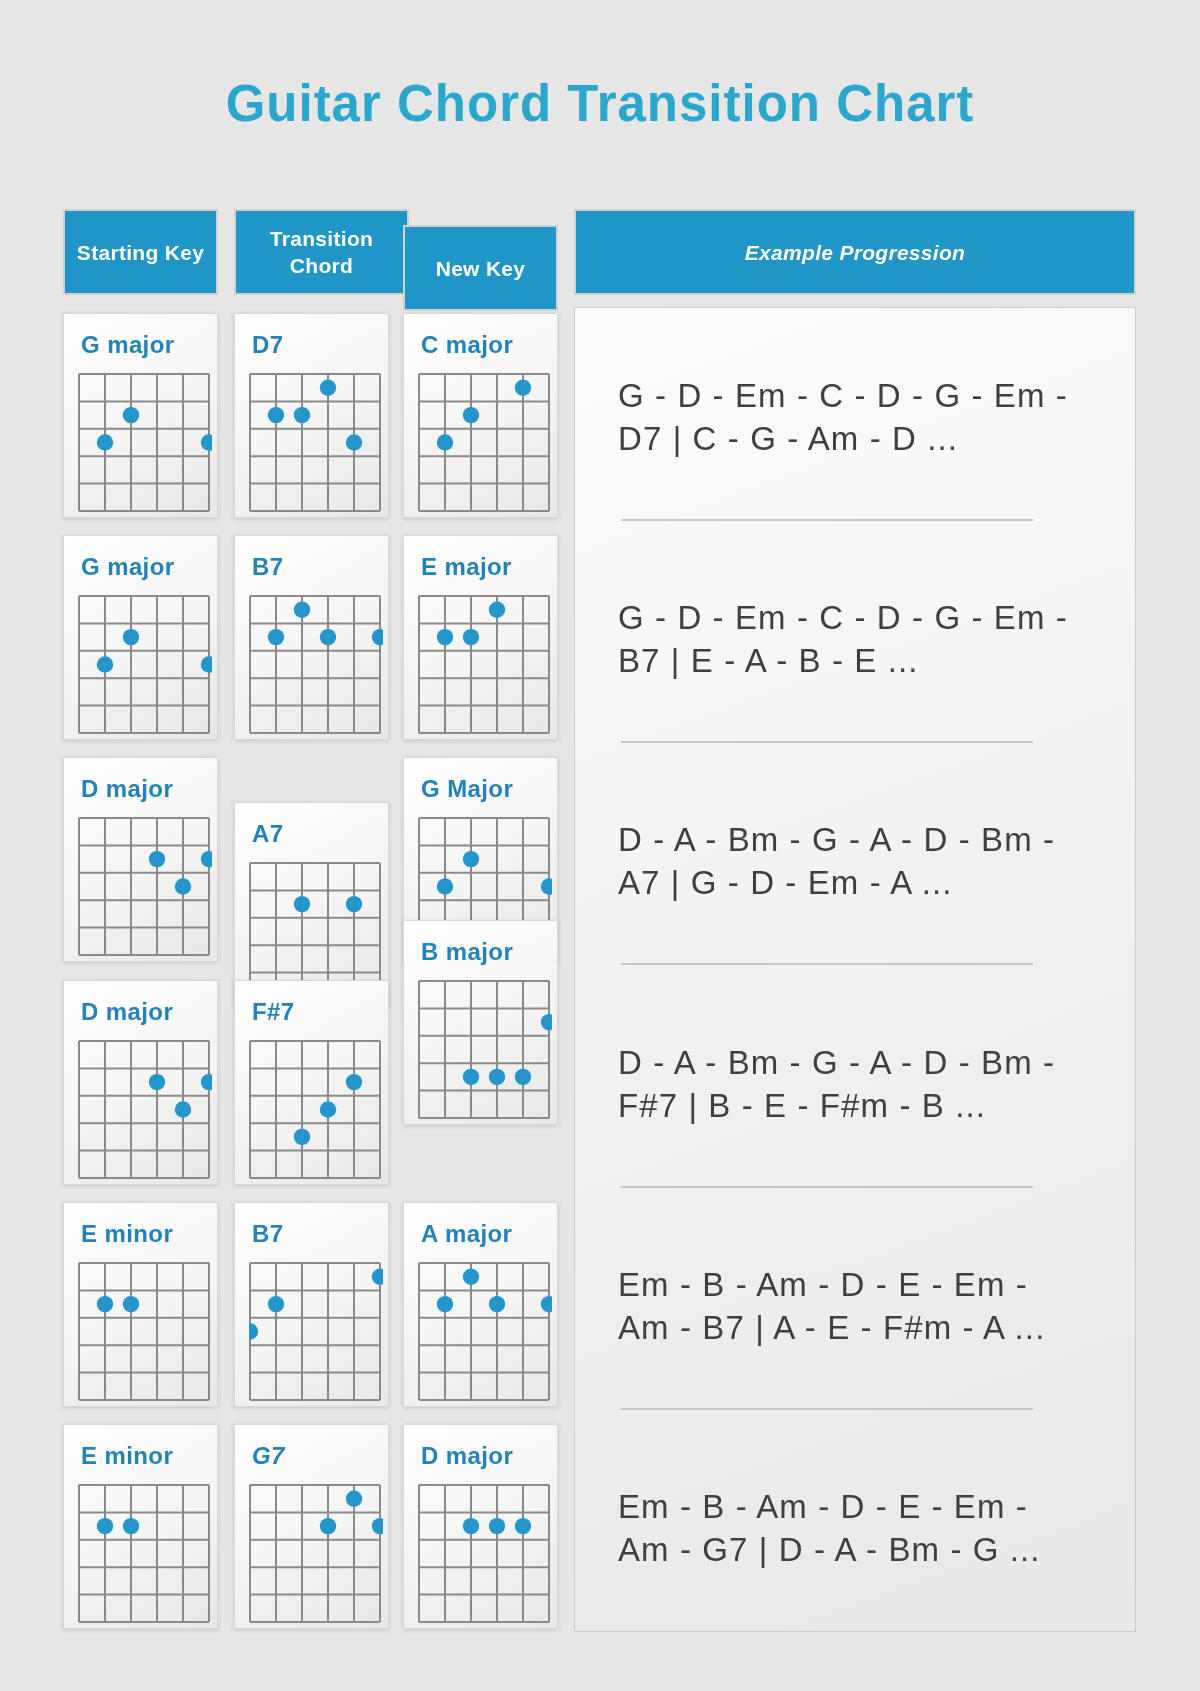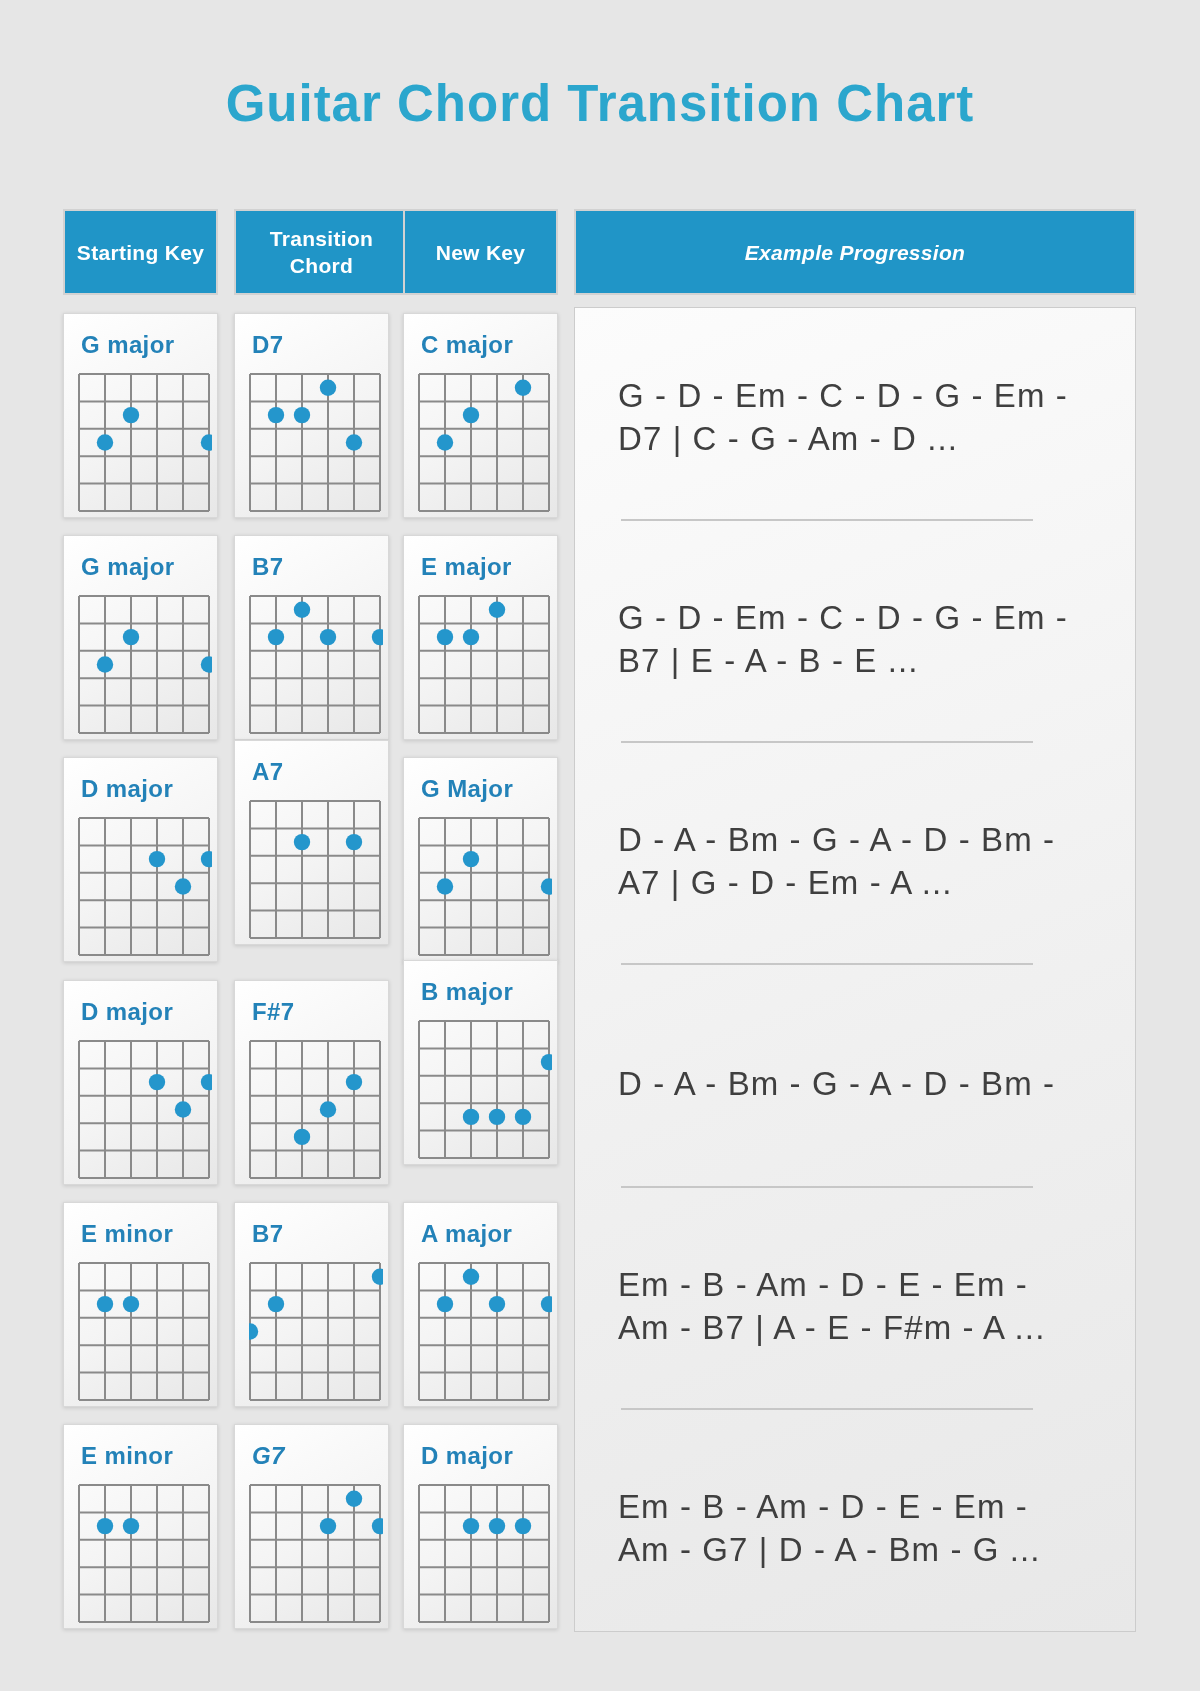--- a/index.html
+++ b/index.html
@@ -15,21 +15,21 @@
   }
   .hdr{
     position:absolute;top:209px;height:86px;box-sizing:border-box;
     background:#2095c7;border:2px solid #d2d2d2;
     display:flex;align-items:center;justify-content:center;text-align:center;
     color:#ffffff;font-weight:bold;font-size:21px;line-height:27px;
     letter-spacing:.3px;
   }
   #hdr-1{left:63px;width:155px;}
   #hdr-2{left:234px;width:175px;}
-  #hdr-3{left:403px;width:155px;}
+  #hdr-3{left:403px;width:155px;margin-top:16px;}
   #hdr-4{left:574px;width:562px;font-style:italic;}
   .card{
     position:absolute;width:155px;height:205px;box-sizing:border-box;
     background:linear-gradient(150deg,#ffffff 0%,#f4f4f4 55%,#e7e7e7 100%);
     border:1px solid #d8d8d8;
     box-shadow:0 1px 4px rgba(0,0,0,.14);
   }
   .card .lbl{
     margin:17px 0 0 17px;font-size:24px;font-weight:bold;
     color:#2382b8;letter-spacing:.4px;white-space:nowrap;
@@ -197,21 +197,21 @@
         <line x1="1" x2="131" y1="28.4" y2="28.4" stroke="#8a8a8a" stroke-width="2"></line>
         <line x1="1" x2="131" y1="55.8" y2="55.8" stroke="#8a8a8a" stroke-width="2"></line>
         <line x1="1" x2="131" y1="83.19999999999999" y2="83.19999999999999" stroke="#8a8a8a" stroke-width="2"></line>
         <line x1="1" x2="131" y1="110.6" y2="110.6" stroke="#8a8a8a" stroke-width="2"></line>
         <line x1="1" x2="131" y1="138" y2="138" stroke="#8a8a8a" stroke-width="2"></line>
         <circle cx="79" cy="42.099999999999994" r="8.2" fill="#2496cc"></circle>
         <circle cx="131" cy="42.099999999999994" r="8.2" fill="#2496cc"></circle>
         <circle cx="105" cy="69.5" r="8.2" fill="#2496cc"></circle>
       </svg>
     </div>
-    <div class="card" style="left: 234px; top: 740px;">
+    <div class="card" style="left: 234px; top: 802px;">
     <div class="lbl">A7</div>
   <svg width="134" height="140">
         <line x1="1" x2="1" y1="1" y2="138" stroke="#8a8a8a" stroke-width="2"></line>
         <line x1="27" x2="27" y1="1" y2="138" stroke="#8a8a8a" stroke-width="2"></line>
         <line x1="53" x2="53" y1="1" y2="138" stroke="#8a8a8a" stroke-width="2"></line>
         <line x1="79" x2="79" y1="1" y2="138" stroke="#8a8a8a" stroke-width="2"></line>
         <line x1="105" x2="105" y1="1" y2="138" stroke="#8a8a8a" stroke-width="2"></line>
         <line x1="131" x2="131" y1="1" y2="138" stroke="#8a8a8a" stroke-width="2"></line>
         <line x1="1" x2="131" y1="1" y2="1" stroke="#8a8a8a" stroke-width="2"></line>
         <line x1="1" x2="131" y1="28.4" y2="28.4" stroke="#8a8a8a" stroke-width="2"></line>
@@ -276,21 +276,21 @@
         <line x1="1" x2="131" y1="28.4" y2="28.4" stroke="#8a8a8a" stroke-width="2"></line>
         <line x1="1" x2="131" y1="55.8" y2="55.8" stroke="#8a8a8a" stroke-width="2"></line>
         <line x1="1" x2="131" y1="83.19999999999999" y2="83.19999999999999" stroke="#8a8a8a" stroke-width="2"></line>
         <line x1="1" x2="131" y1="110.6" y2="110.6" stroke="#8a8a8a" stroke-width="2"></line>
         <line x1="1" x2="131" y1="138" y2="138" stroke="#8a8a8a" stroke-width="2"></line>
         <circle cx="105" cy="42.099999999999994" r="8.2" fill="#2496cc"></circle>
         <circle cx="79" cy="69.5" r="8.2" fill="#2496cc"></circle>
         <circle cx="53" cy="96.89999999999999" r="8.2" fill="#2496cc"></circle>
       </svg>
     </div>
-    <div class="card" style="left: 403px; top: 960px;">
+    <div class="card" style="left: 403px; top: 920px;">
     <div class="lbl">B major</div>
   <svg width="134" height="140">
         <line x1="1" x2="1" y1="1" y2="138" stroke="#8a8a8a" stroke-width="2"></line>
         <line x1="27" x2="27" y1="1" y2="138" stroke="#8a8a8a" stroke-width="2"></line>
         <line x1="53" x2="53" y1="1" y2="138" stroke="#8a8a8a" stroke-width="2"></line>
         <line x1="79" x2="79" y1="1" y2="138" stroke="#8a8a8a" stroke-width="2"></line>
         <line x1="105" x2="105" y1="1" y2="138" stroke="#8a8a8a" stroke-width="2"></line>
         <line x1="131" x2="131" y1="1" y2="138" stroke="#8a8a8a" stroke-width="2"></line>
         <line x1="1" x2="131" y1="1" y2="1" stroke="#8a8a8a" stroke-width="2"></line>
         <line x1="1" x2="131" y1="28.4" y2="28.4" stroke="#8a8a8a" stroke-width="2"></line>
@@ -436,20 +436,21 @@
       <div>B7 | E - A - B - E ...</div>
     </div>
     <div class="divider" style="top: 433px;"></div>
     <div class="prog" style="top: 450px;">
       <div>D - A - Bm - G - A - D - Bm -</div>
       <div>A7 | G - D - Em - A ...</div>
     </div>
     <div class="divider" style="top: 655px;"></div>
     <div class="prog" style="top: 673px;">
       <div>D - A - Bm - G - A - D - Bm -</div>
+      <div>F#7 | B - E - F#m - B ...</div>
     </div>
     <div class="divider" style="top: 878px;"></div>
     <div class="prog" style="top: 895px;">
       <div>Em - B - Am - D - E - Em -</div>
       <div>Am - B7 | A - E - F#m - A ...</div>
     </div>
     <div class="divider" style="top: 1100px;"></div>
     <div class="prog" style="top: 1117px;">
       <div>Em - B - Am - D - E - Em -</div>
       <div>Am - G7 | D - A - Bm - G ...</div>

